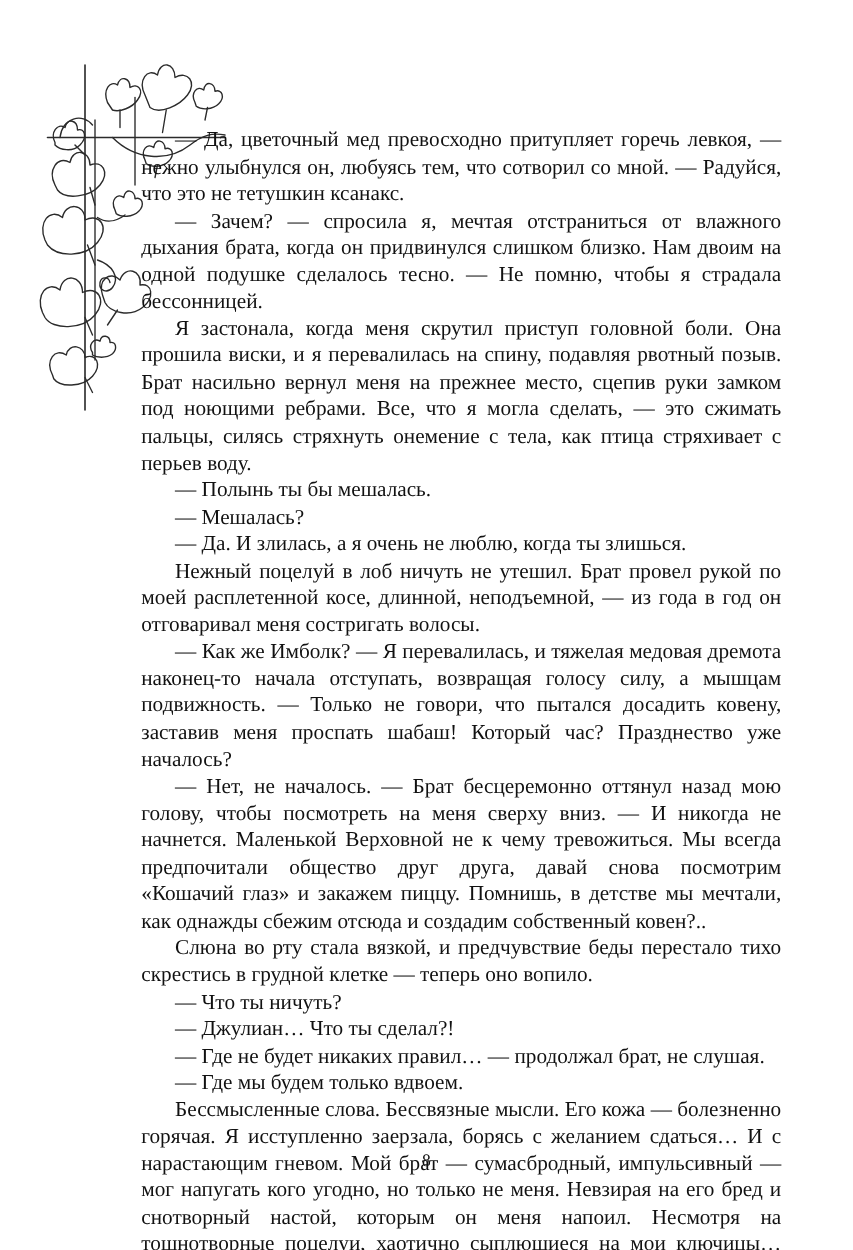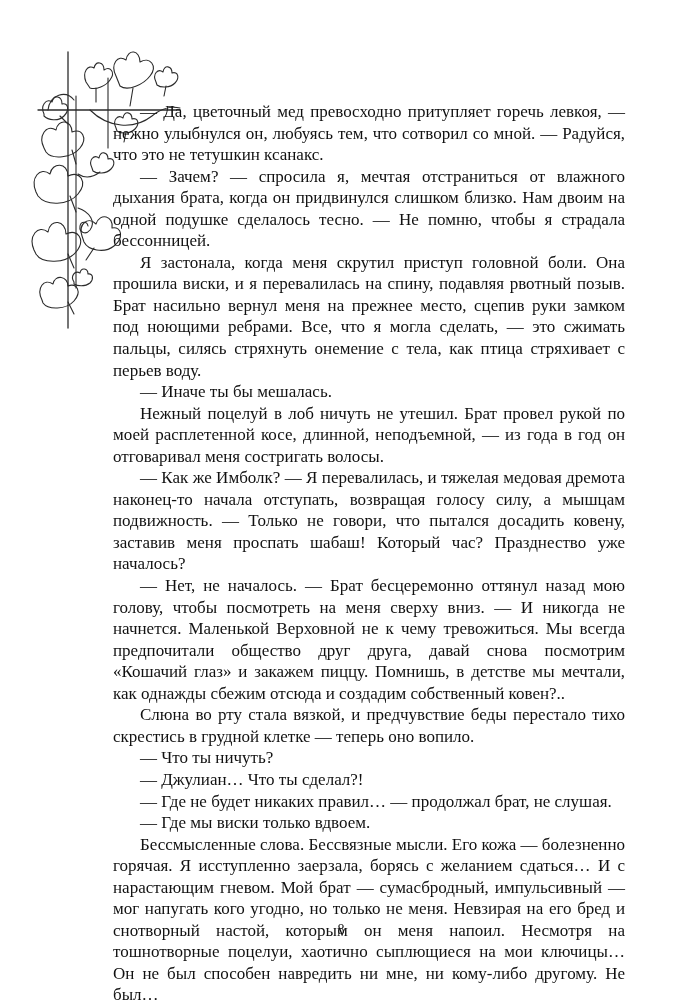--- a/index.html
+++ b/index.html
@@ -158,29 +158,31 @@
         <path d="M44 246 C 40 240, 45 234, 50 237 C 51 231, 58 232, 58 238
                  C 63 237, 64 243, 60 247 C 55 251, 47 250, 44 248 Z"></path>
       </g>
     </svg>
   </div>
 
   <div id="textblock">
     <p class="para">— Да, цветочный мед превосходно притупляет горечь левкоя, — нежно улыбнулся он, любуясь тем, что сотворил со мной. — Радуйся, что это не те­тушкин ксанакс.</p>
     <p class="para">— Зачем? — спросила я, мечтая отстраниться от влажного дыхания брата, когда он придвинулся слишком близко. Нам двоим на одной подушке сдела­лось тесно. — Не помню, чтобы я страдала бессонницей.</p>
     <p class="para">Я застонала, когда меня скрутил приступ головной боли. Она прошила виски, и я перевалилась на спину, подавляя рвотный позыв. Брат насильно вернул меня на прежнее место, сцепив руки замком под ноющими ребрами. Все, что я могла сделать, — это сжимать пальцы, силясь стряхнуть онемение с тела, как птица стряхивает с перьев воду.</p>
-    <p class="para">— Иначе ты бы мешалась.</p>
+    <p class="para">— Полынь ты бы мешалась.</p>
+    <p class="para">— Мешалась?</p>
+    <p class="para">— Да. И злилась, а я очень не люблю, когда ты злишься.</p>
     <p class="para">Нежный поцелуй в лоб ничуть не утешил. Брат провел рукой по моей рас­плетенной косе, длинной, неподъемной, — из года в год он отговаривал меня состригать волосы.</p>
     <p class="para">— Как же Имболк? — Я перевалилась, и тяжелая медовая дремота нако­нец-то начала отступать, возвращая голосу силу, а мышцам подвижность. — Только не говори, что пытался досадить ковену, заставив меня проспать ша­баш! Который час? Празднество уже началось?</p>
     <p class="para">— Нет, не началось. — Брат бесцеремонно оттянул назад мою голову, чтобы посмотреть на меня сверху вниз. — И никогда не начнется. Маленькой Верховной не к чему тревожиться. Мы всегда предпочитали общество друг друга, давай снова посмотрим «Кошачий глаз» и закажем пиццу. Помнишь, в детстве мы мечтали, как однажды сбежим отсюда и создадим собственный ковен?..</p>
     <p class="para">Слюна во рту стала вязкой, и предчувствие беды перестало тихо скрестись в грудной клетке — теперь оно вопило.</p>
     <p class="para">— Что ты ничуть?</p>
     <p class="para">— Джулиан… Что ты сделал?!</p>
     <p class="para">— Где не будет никаких правил… — продолжал брат, не слушая.</p>
-    <p class="para">— Где мы виски только вдвоем.</p>
+    <p class="para">— Где мы будем только вдвоем.</p>
     <p class="para">Бессмысленные слова. Бессвязные мысли. Его кожа — болезненно горячая. Я исступленно заерзала, борясь с желанием сдаться… И с нарастающим гне­вом. Мой брат — сумасбродный, импульсивный — мог напугать кого угодно, но только не меня. Невзирая на его бред и снотворный настой, которым он меня напоил. Несмотря на тошнотворные поцелуи, хаотично сыплющиеся на мои клю­чицы… Он не был способен навредить ни мне, ни кому-либо другому. Не был…</p>
     <p class="para">Мята. Гвоздика. Дурман. Маттиола…</p>
 
   </div>
 
   <div id="folio">8</div>
 
 </div>
 
 </body></html>

